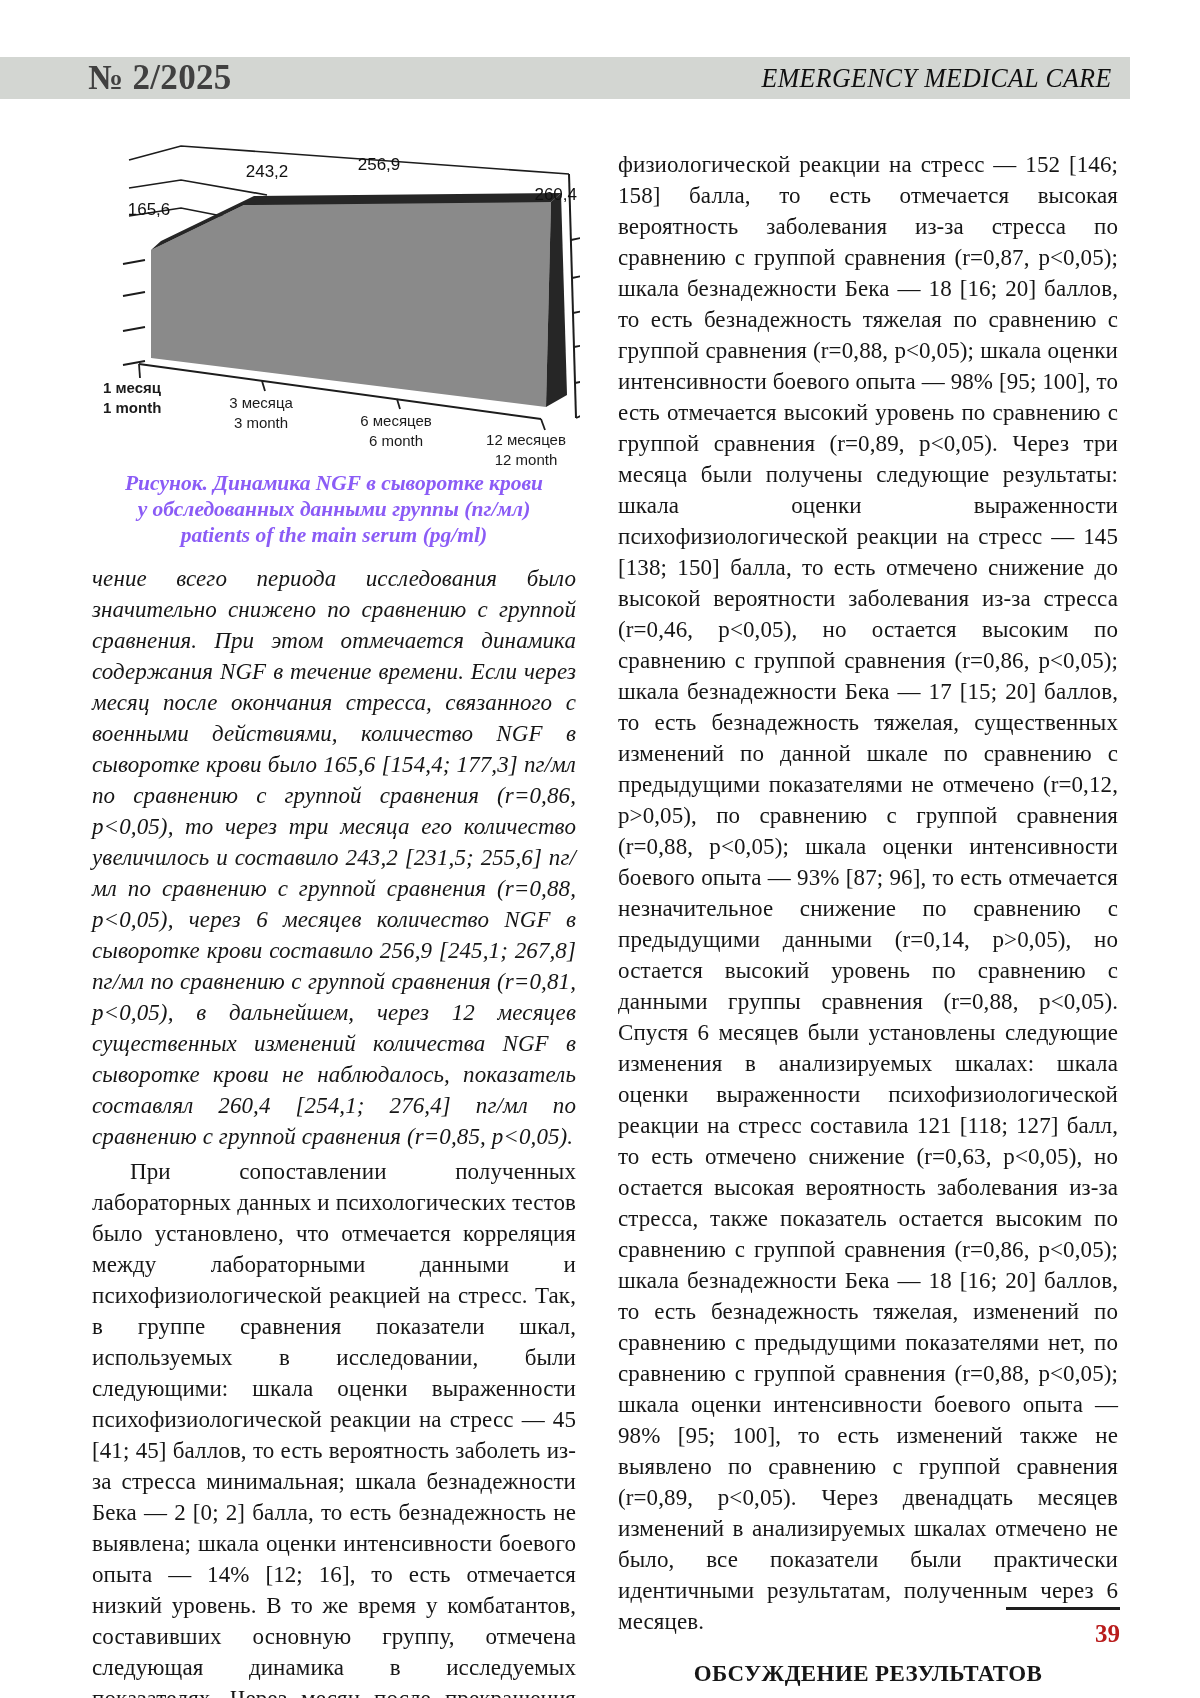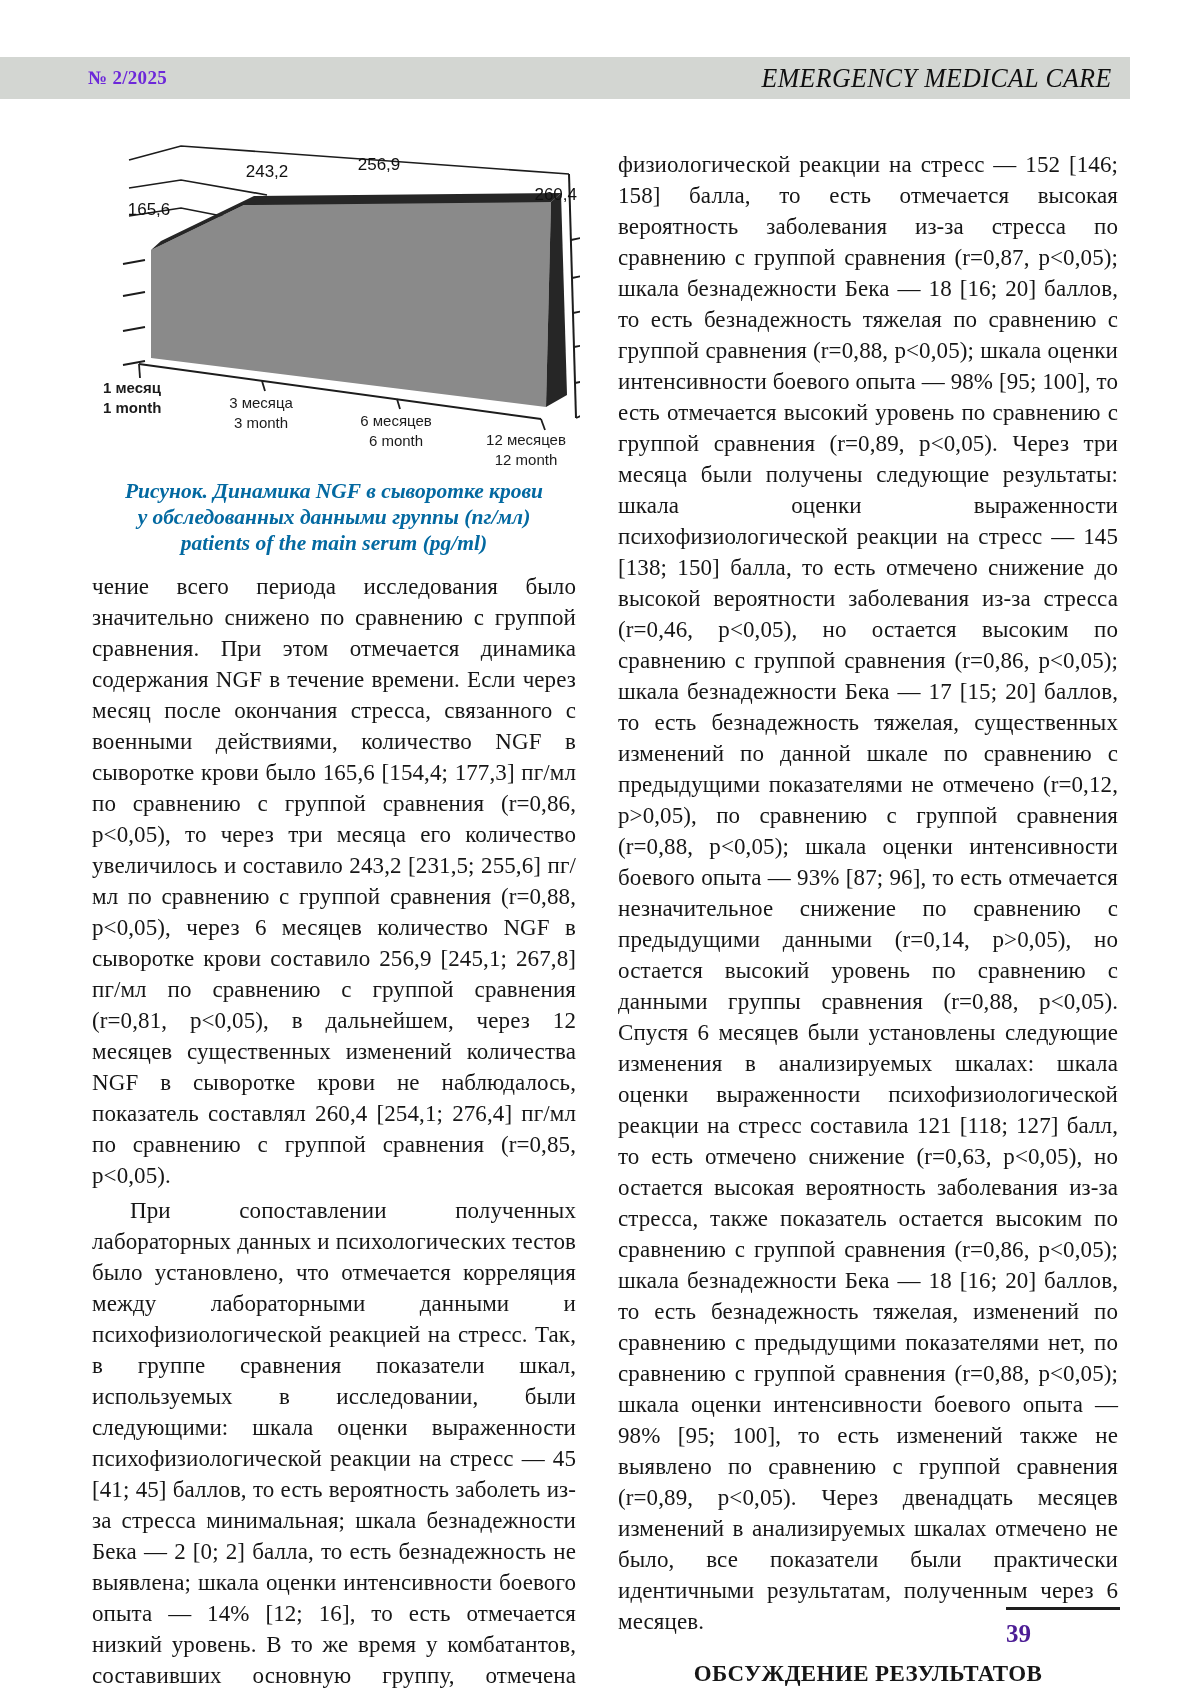--- a/index.html
+++ b/index.html
@@ -8,59 +8,59 @@
     font-family:"Liberation Serif", serif;color:#161616;
     -webkit-font-smoothing:antialiased;
   }
   
   .header-bar{
     position:absolute;left:0;top:57px;width:1130px;height:42px;
     background:#d3d6d2;display:flex;align-items:center;justify-content:space-between;
     padding:0;box-sizing:border-box;
   }
   .issue{
-    margin-left:88px;font-weight:700;font-size:19px;letter-spacing:.3px;color:#6d28d9;
+    margin-left:88px;font-weight:700;font-size:35px;letter-spacing:.3px;color:#404040;
   }
   .journal{
     margin-right:18px;font-style:italic;font-size:28px;letter-spacing:.5px;color:#0f0f0f;
     transform:scaleX(.92);transform-origin:right center;
   }
   
   .col{position:absolute;top:125px;}
   .col-left{left:88px;width:492px;}
   .col-right{left:614px;top:145px;width:508px;}
   .body-text{
     font-size:23px;line-height:31px;text-align:justify;margin:4px;
     letter-spacing:.1px;
   }
   .body-text + .body-text{margin-top:0;}
   .ind{text-indent:38px;}
   .caption{
-    margin-top:8px;text-align:center;font-style:italic;font-weight:600;
-    font-size:21.5px;line-height:26px;color:#0369a1;
+    text-align:center;font-style:italic;font-weight:600;
+    font-size:21.5px;line-height:26px;color:#8b5cf6;
   }
   .caption .cap-line{display:block;}
-  .after-caption{margin-top:15px;}
+  .after-caption{margin-top:15px;font-style:italic;}
   .section-heading{
     text-align:center;font-weight:700;font-size:23px;letter-spacing:.4px;
     margin:24px 0 27px 0;
   }
   
   .chart-wrap{width:492px;height:345px;position:relative;}
   svg .gline{stroke:#1c1c1c;stroke-width:1.7;fill:none;}
   svg .axis{stroke:#1c1c1c;stroke-width:2;fill:none;}
   svg .tick{stroke:#1c1c1c;stroke-width:1.8;}
   svg .xlab{font-family:"Liberation Sans",sans-serif;font-size:15px;fill:#1b1b1b;}
   svg .xbold{font-weight:700;}
   svg .vlab{font-family:"Liberation Sans",sans-serif;font-size:17px;fill:#101010;}
   
   .footer-rule{position:absolute;left:1006px;top:1607px;width:114px;height:3px;background:#1e1e1e;}
   .page-number{
-    position:absolute;left:1006px;top:1620px;width:114px;text-align:left;
-    font-weight:700;font-size:25px;color:#4c1d95;
+    position:absolute;left:1006px;top:1620px;width:114px;text-align:right;
+    font-weight:700;font-size:25px;color:#b91c1c;
   }
 </style>
 </head>
 <body>
 
 <div class="header-bar">
   <span class="issue">№ 2/2025</span>
   <span class="journal">EMERGENCY MEDICAL CARE</span>
 </div>
 

